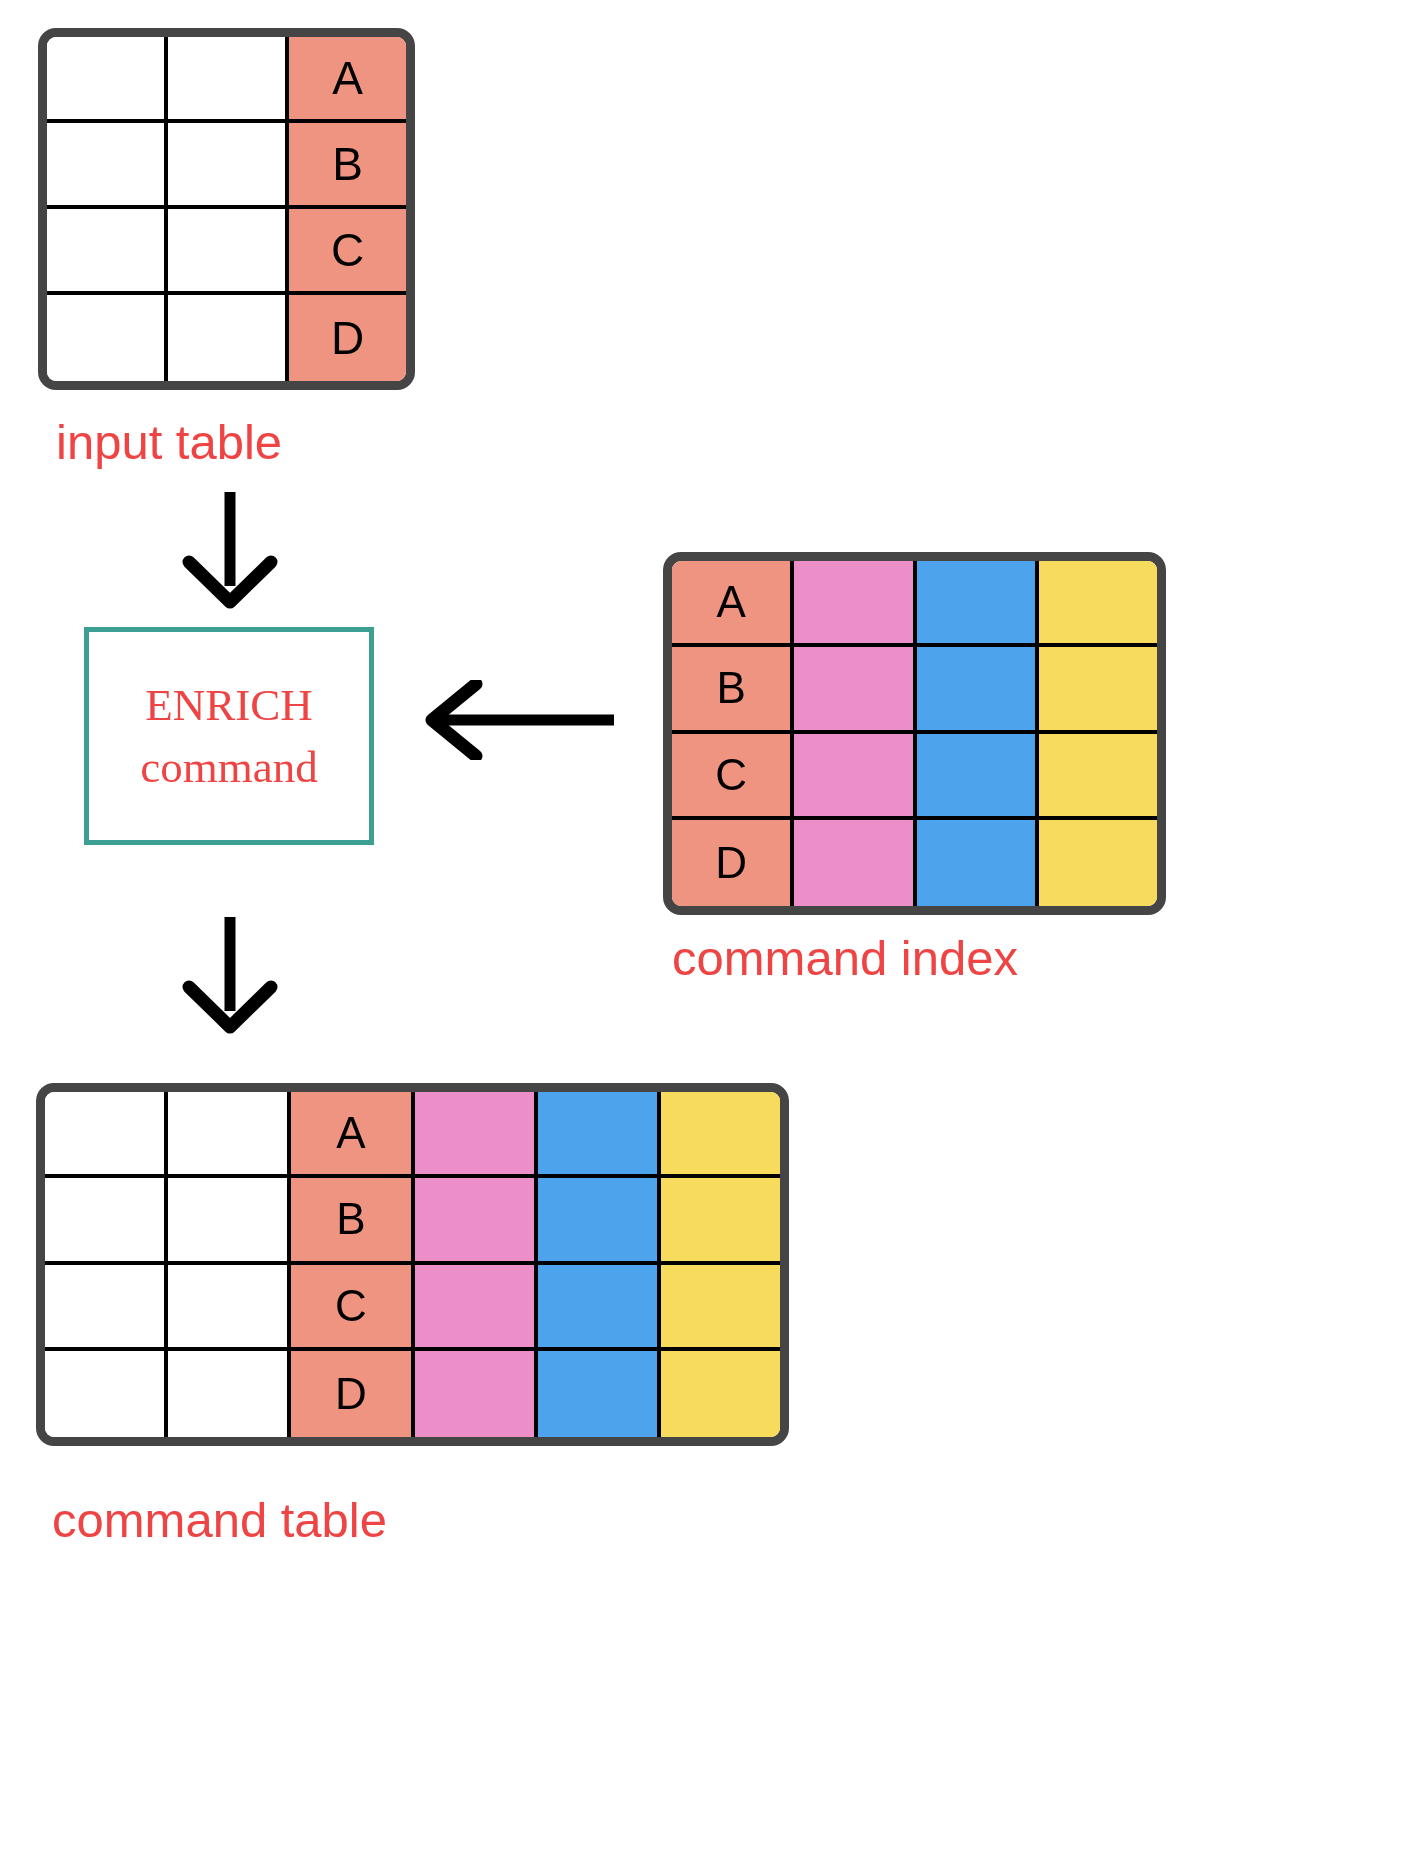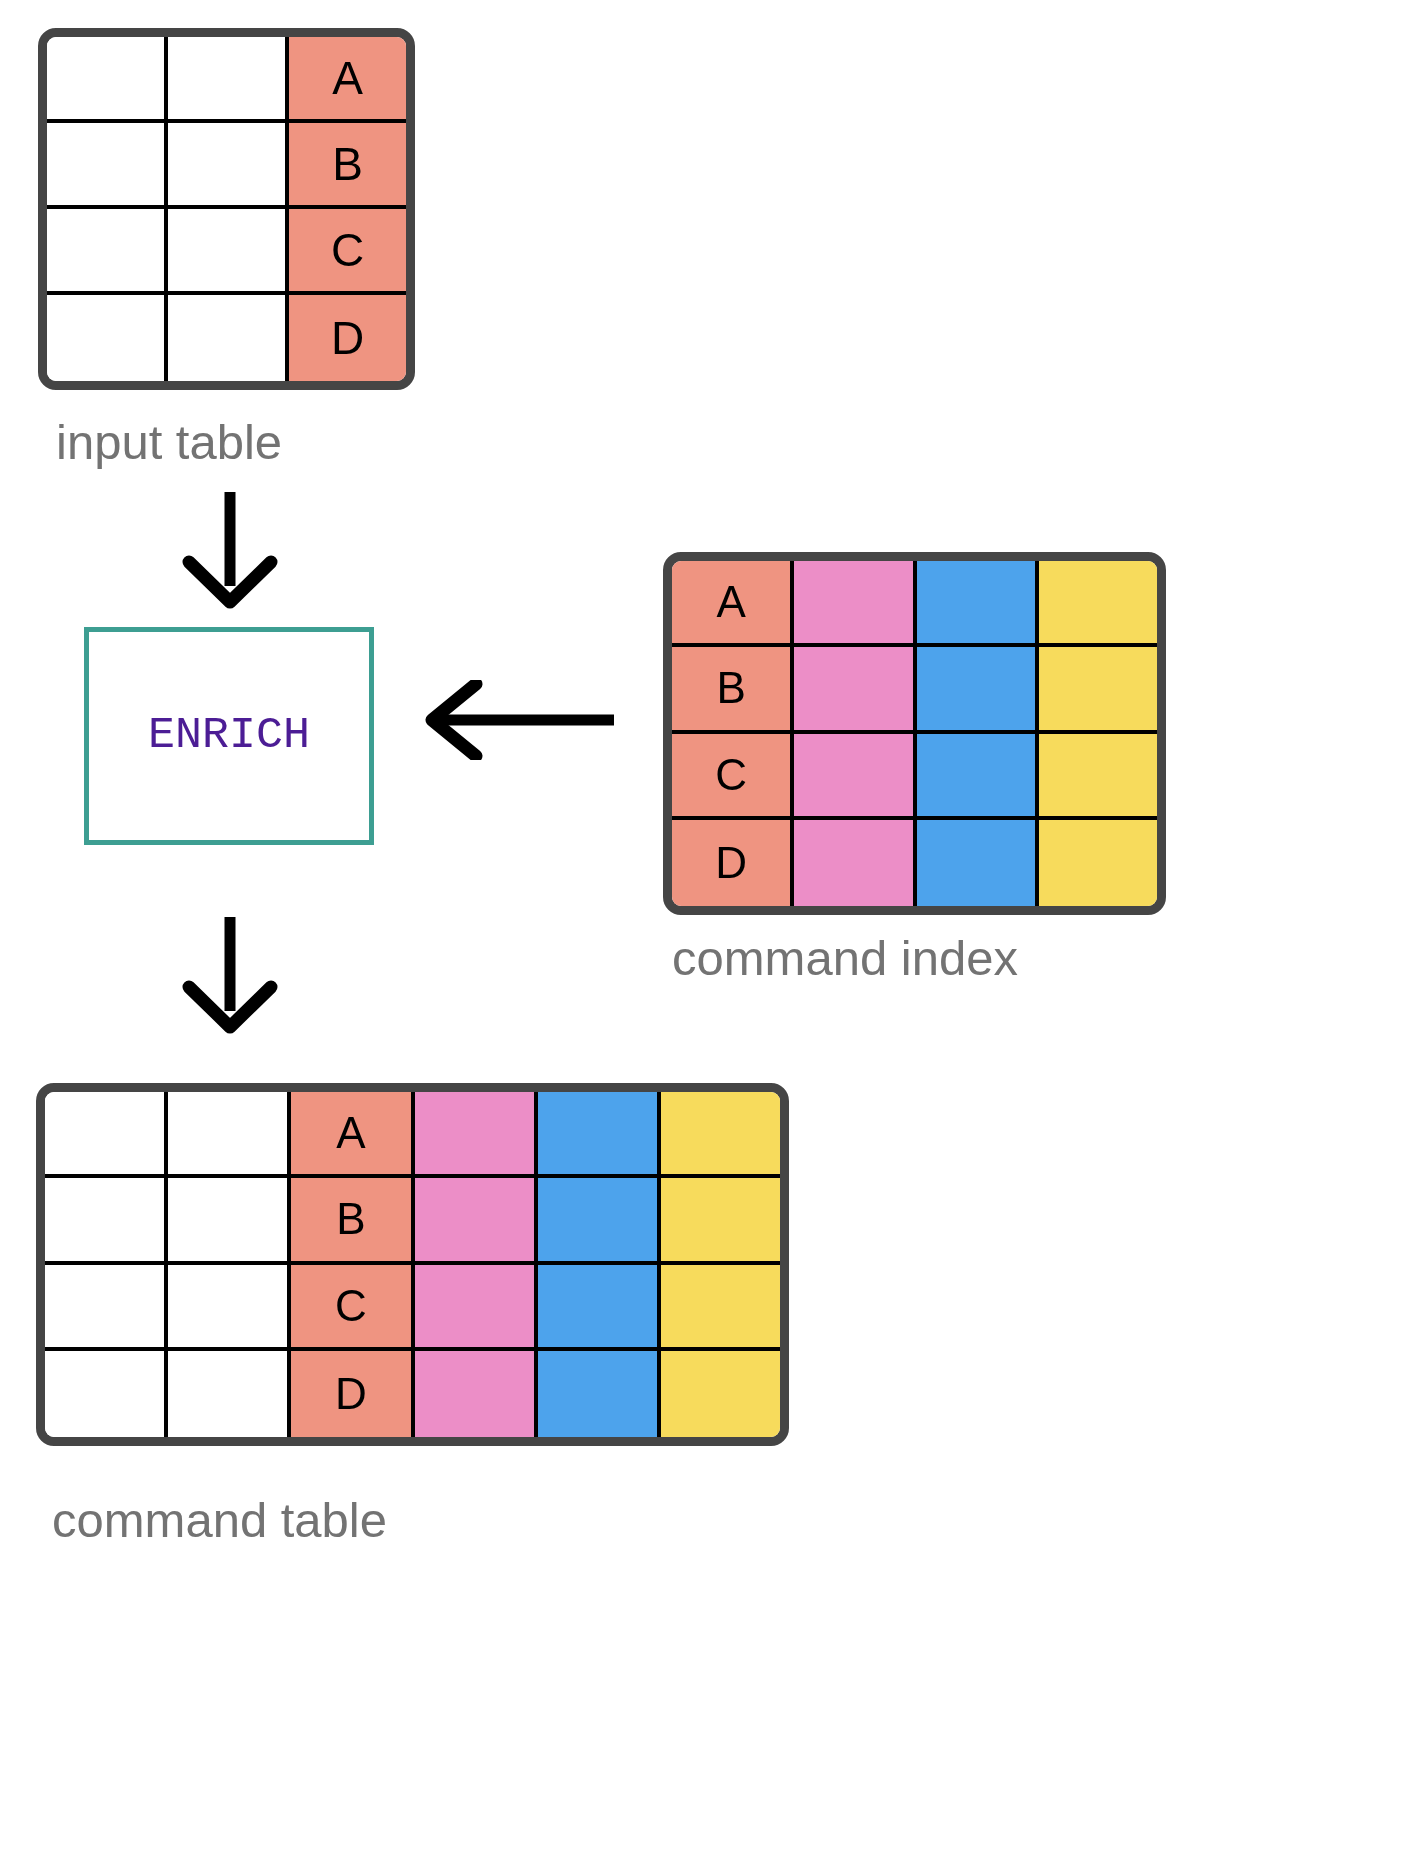--- a/index.html
+++ b/index.html
@@ -69,21 +69,21 @@
     top: 1083px;
     width: 753px;
     height: 363px;
   }
   #output-table .tcell { font-size: 44px; }
 
   
   .caption {
     position: absolute;
     font-size: 49px;
-    color: #737373;
+    color: #ef4444;
     font-family: "Liberation Sans", sans-serif;
     white-space: nowrap;
     line-height: 1;
   }
   #caption-input  { left: 56px;  top: 418px; }
   #caption-enrich { left: 672px; top: 934px; }
   #caption-output { left: 52px;  top: 1496px; }
 
   
   #enrich-command-box {
@@ -94,23 +94,23 @@
     height: 218px;
     box-sizing: border-box;
     border: 5px solid #3D9E92;
     background: #ffffff;
     display: flex;
     flex-direction: column;
     align-items: center;
     justify-content: center;
   }
   #enrich-command-box .cmd-line {
-    font-family: Liberation Mono, monospace;
+    font-family: Liberation Serif, serif;
     font-size: 45px;
-    color: #4c1d95;
+    color: #ef4444;
     line-height: 1.38;
     white-space: nowrap;
   }
 
   
   .arrow { position: absolute; }
 </style>
 </head>
 <body>
 
@@ -138,20 +138,21 @@
   </div>
 <div class="caption" id="caption-input">input table</div>
 
 <svg class="arrow" style="left:175px; top:490px;" width="110" height="120" viewBox="0 0 110 120">
   <line x1="55" y1="2" x2="55" y2="96" stroke="#000000" stroke-width="11"></line>
   <path d="M 14 72 L 55 112 L 96 72" fill="none" stroke="#000000" stroke-width="13" stroke-linecap="round" stroke-linejoin="round"></path>
 </svg>
 
 <div id="enrich-command-box">
   <div class="cmd-line">ENRICH</div>
+  <div class="cmd-line">command</div>
 </div>
 
 <svg class="arrow" style="left:418px; top:680px;" width="200" height="80" viewBox="0 0 200 80">
   <line x1="196" y1="40" x2="22" y2="40" stroke="#000000" stroke-width="11"></line>
   <path d="M 58 4 L 14 40 L 58 76" fill="none" stroke="#000000" stroke-width="13" stroke-linecap="round" stroke-linejoin="round"></path>
 </svg>
 
 <div class="tbl" id="enrich-index-table">
     <div class="trow">
       <div class="tcell" style="background: rgb(239, 148, 129);">A</div>

